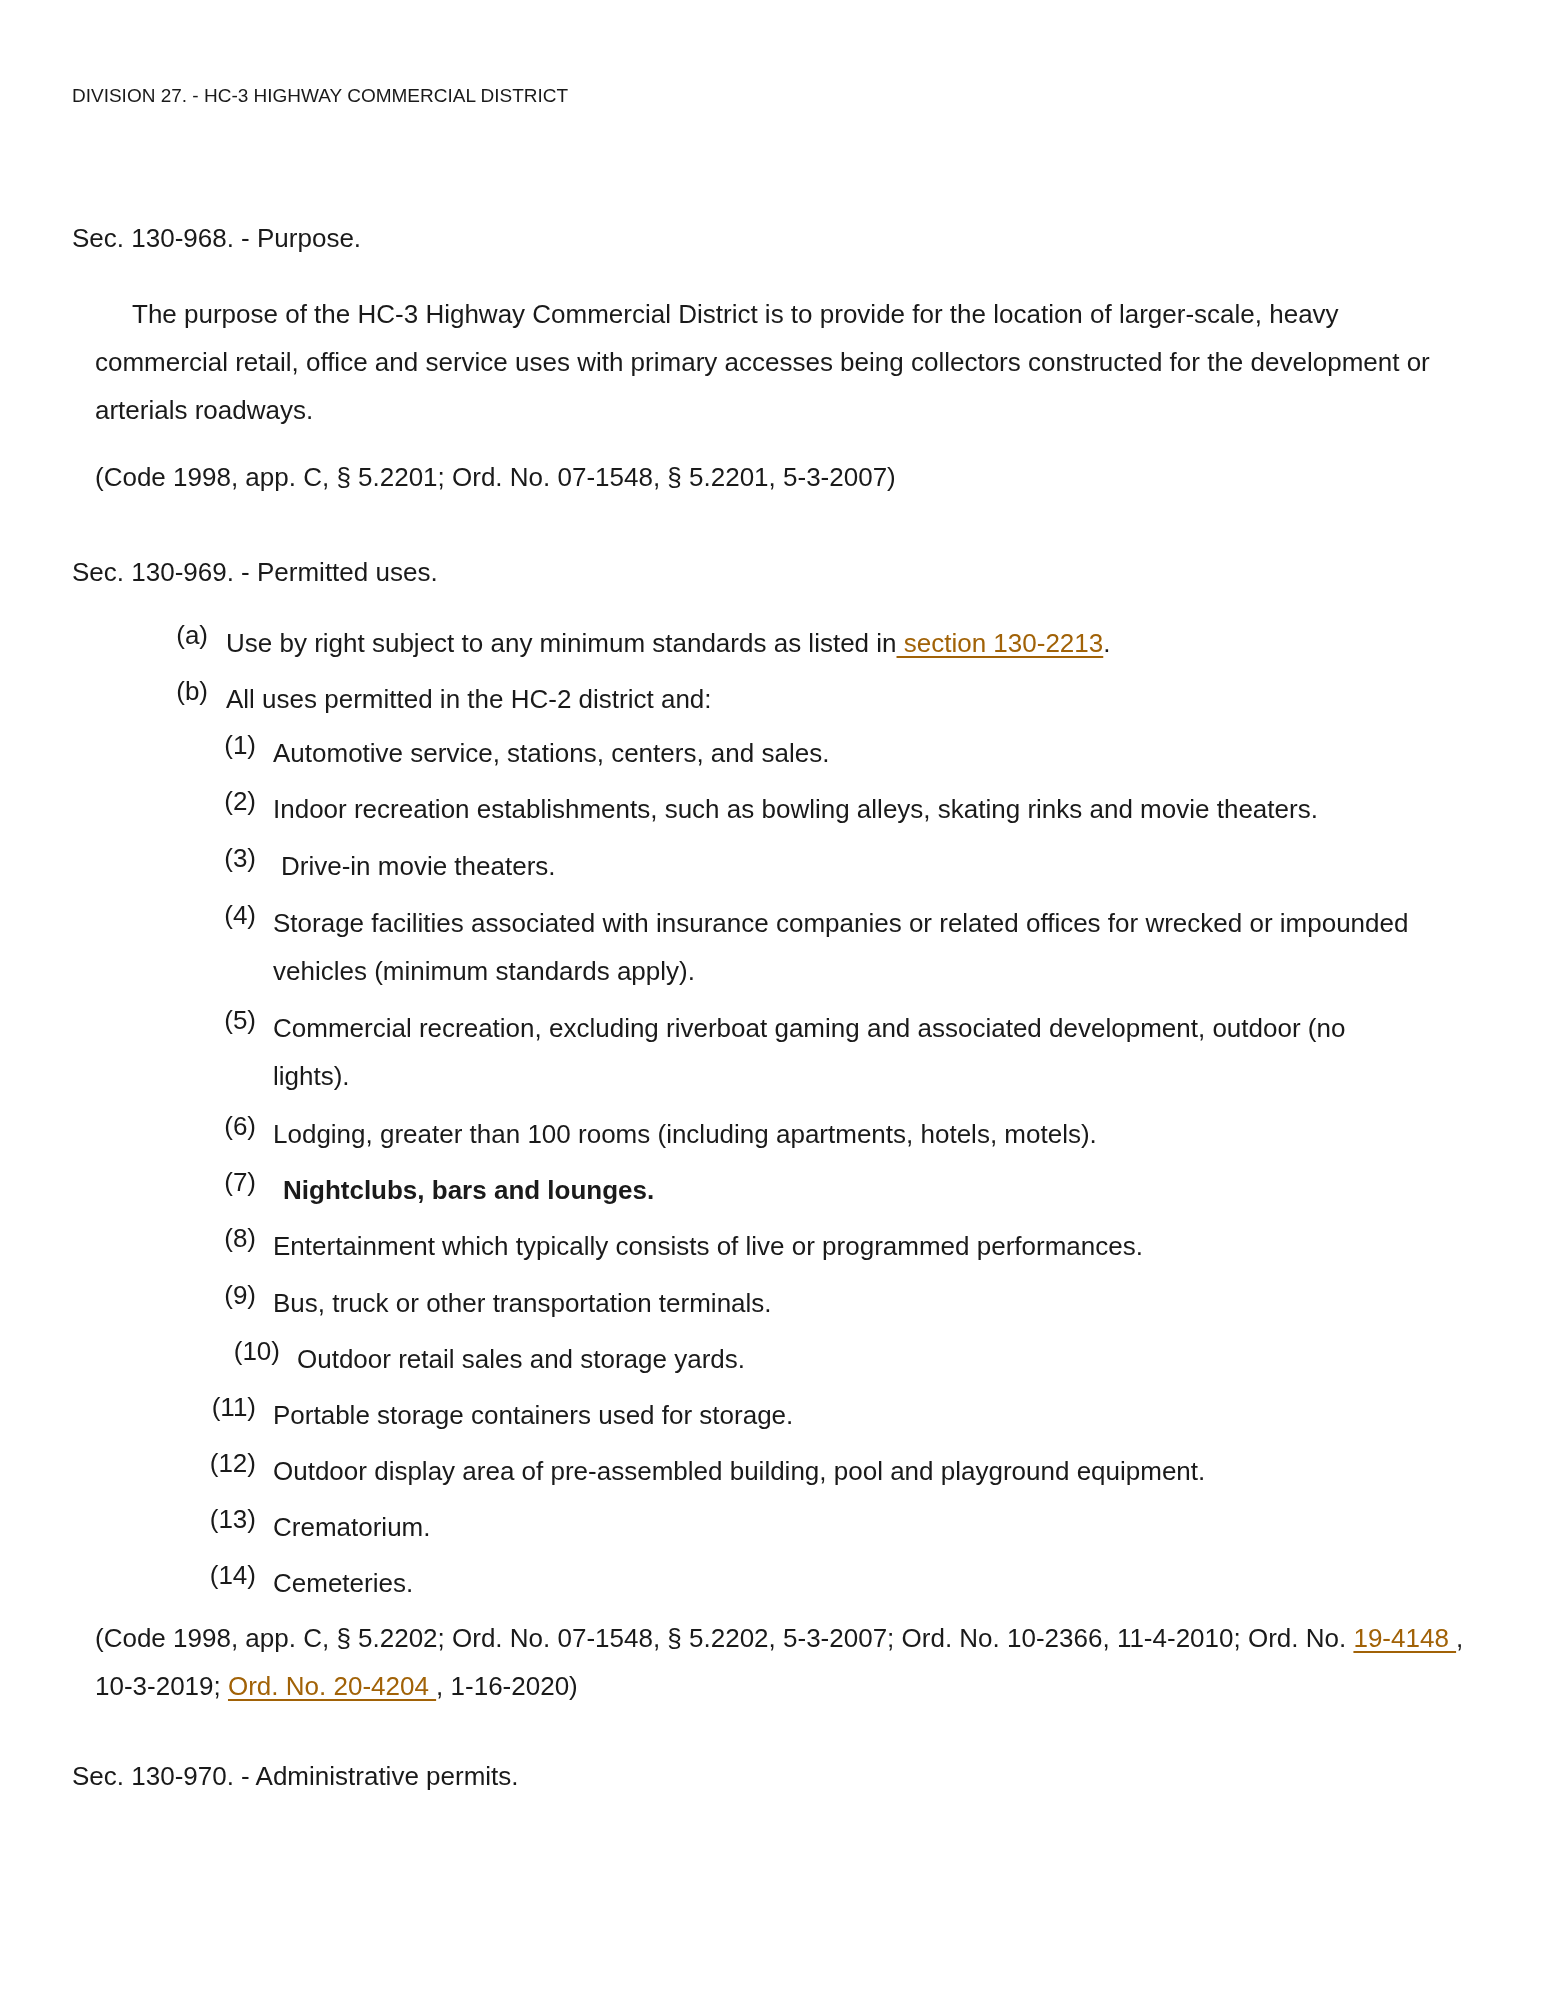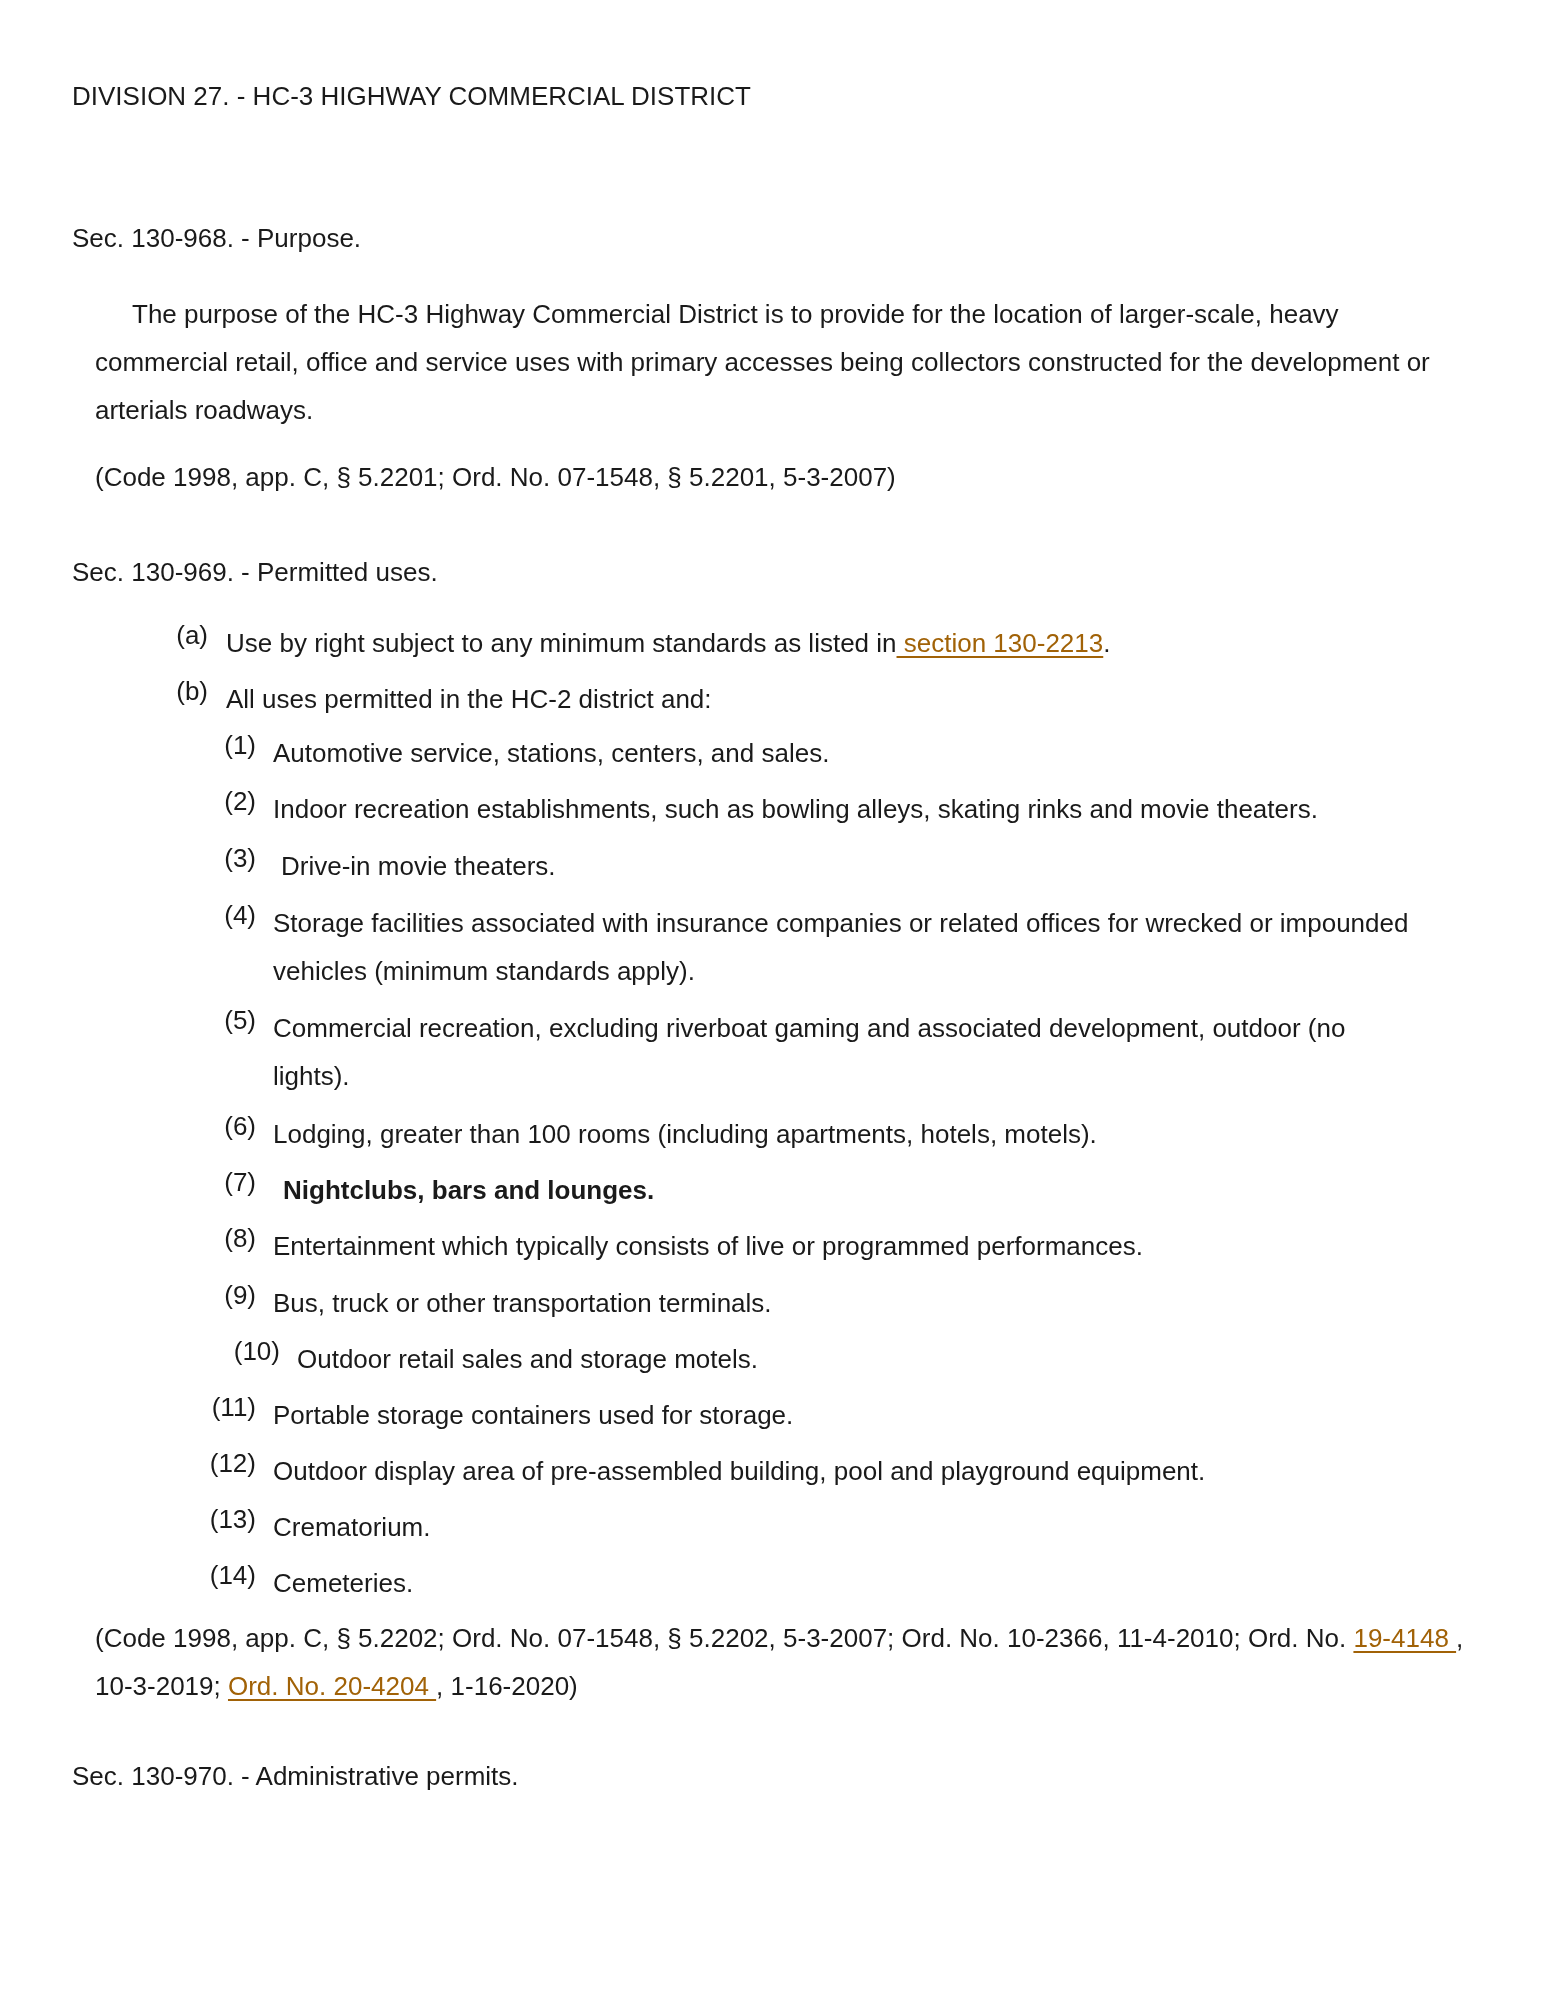--- a/index.html
+++ b/index.html
@@ -1,20 +1,20 @@
 <!DOCTYPE html>
 <html><head>
 <meta charset="utf-8">
 <style>
   html, body { margin: 0; padding: 0; background: #ffffff; }
   body { width: 1545px; height: 2000px; position: relative; overflow: hidden;
          font-family: "Liberation Sans", "DejaVu Sans", sans-serif; color: #1a1a1a;
          font-size: 26px; }
   .abs { position: absolute; white-space: nowrap; line-height: 32px; }
-  .title { left: 72px; top: 80px; font-size: 26px; }
+  .title { left: 72px; top: 80px; font-size: 19px; }
   .sec { left: 72px; }
   .para { left: 95px; width: 1380px; white-space: normal; line-height: 48px; }
   .para .first { display: inline-block; width: 37px; }
   .item { display: flex; }
   .item .lbl { display: inline-block; text-align: right; }
   .item .txt { display: inline-block; white-space: normal; line-height: 48px; }
   a.link { color: #a16207; text-decoration: underline; text-underline-offset: 4px; }
   .cite { left: 95px; width: 1380px; white-space: normal; line-height: 48px; }
 </style>
 </head>
@@ -72,21 +72,21 @@
     <div class="abs item" style="left: 0px; top: 1222px;">
       <span class="lbl" style="width: 256px;">(8)</span>
       <span class="txt" style="margin-left: 17px; width: 1140px;">Entertainment which typically consists of live or programmed performances.</span>
     </div>
     <div class="abs item" style="left: 0px; top: 1279px;">
       <span class="lbl" style="width: 256px;">(9)</span>
       <span class="txt" style="margin-left: 17px; width: 1140px;">Bus, truck or other transportation terminals.</span>
     </div>
     <div class="abs item" style="left: 0px; top: 1335px;">
       <span class="lbl" style="width: 256px; padding-left: 24px;">(10)</span>
-      <span class="txt" style="margin-left: 17px; width: 1140px;">Outdoor retail sales and storage motels.</span>
+      <span class="txt" style="margin-left: 17px; width: 1140px;">Outdoor retail sales and storage yards.</span>
     </div>
     <div class="abs item" style="left: 0px; top: 1391px;">
       <span class="lbl" style="width: 256px;">(11)</span>
       <span class="txt" style="margin-left: 17px; width: 1140px;">Portable storage containers used for storage.</span>
     </div>
     <div class="abs item" style="left: 0px; top: 1447px;">
       <span class="lbl" style="width: 256px;">(12)</span>
       <span class="txt" style="margin-left: 17px; width: 1140px;">Outdoor display area of pre-assembled building, pool and playground equipment.</span>
     </div>
     <div class="abs item" style="left: 0px; top: 1503px;">

